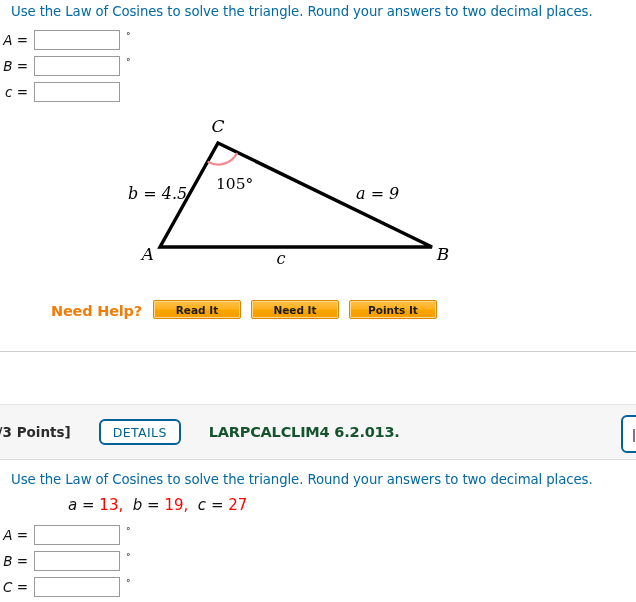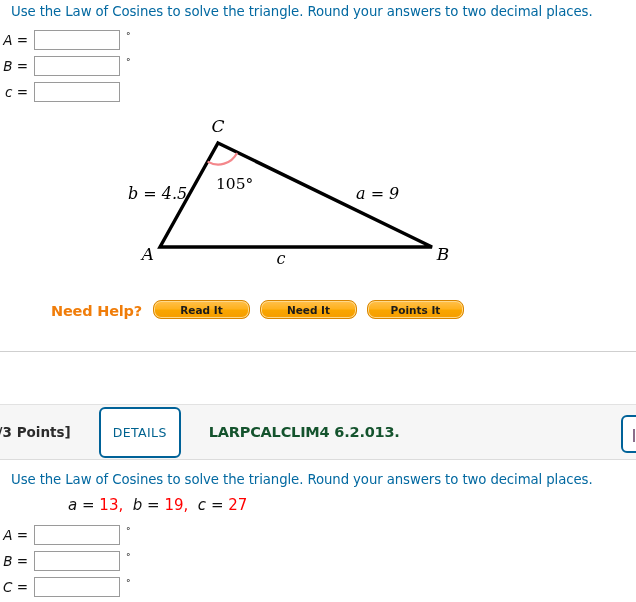--- a/index.html
+++ b/index.html
@@ -105,25 +105,25 @@
     font-size: 14.5px;
     color: #f07d0a;
     margin-left: 18px;
     margin-right: 11px;
     letter-spacing: -0.2px;
   }
   .help-btn {
     display: inline-flex;
     align-items: center;
     justify-content: center;
-    width: 97px;
+    width: 88px;
     height: 19px;
     margin-right: 10px;
     border: 1px solid #d98600;
-    border-radius: 8px;
+    border-radius: 2px;
     background: linear-gradient(to bottom, #ffc04d 0%, #ffb21f 45%, #f9a500 55%, #f59d00 100%);
     box-shadow: inset 0 0 0 1px #ffd889;
     font-family: "DejaVu Sans", "Liberation Sans", sans-serif;
     font-weight: bold;
     font-size: 10.5px;
     color: #1b1b1b;
     cursor: pointer;
     box-sizing: border-box;
   }
 
@@ -153,21 +153,21 @@
     font-family: "DejaVu Sans", "Liberation Sans", sans-serif;
     font-weight: bold;
     font-size: 13.5px;
     color: #2b2b2b;
     margin-left: -8px;
     white-space: nowrap;
   }
   #details-button {
     margin-left: 28px;
     width: 82px;
-    height: 51px;
+    height: 26px;
     border: 2px solid #006298;
     border-radius: 6px;
     background: #ffffff;
     color: #00628f;
     font-family: "DejaVu Sans", "Liberation Sans", sans-serif;
     font-weight: normal;
     font-size: 12.5px;
     letter-spacing: 0.4px;
     display: flex;
     align-items: center;

